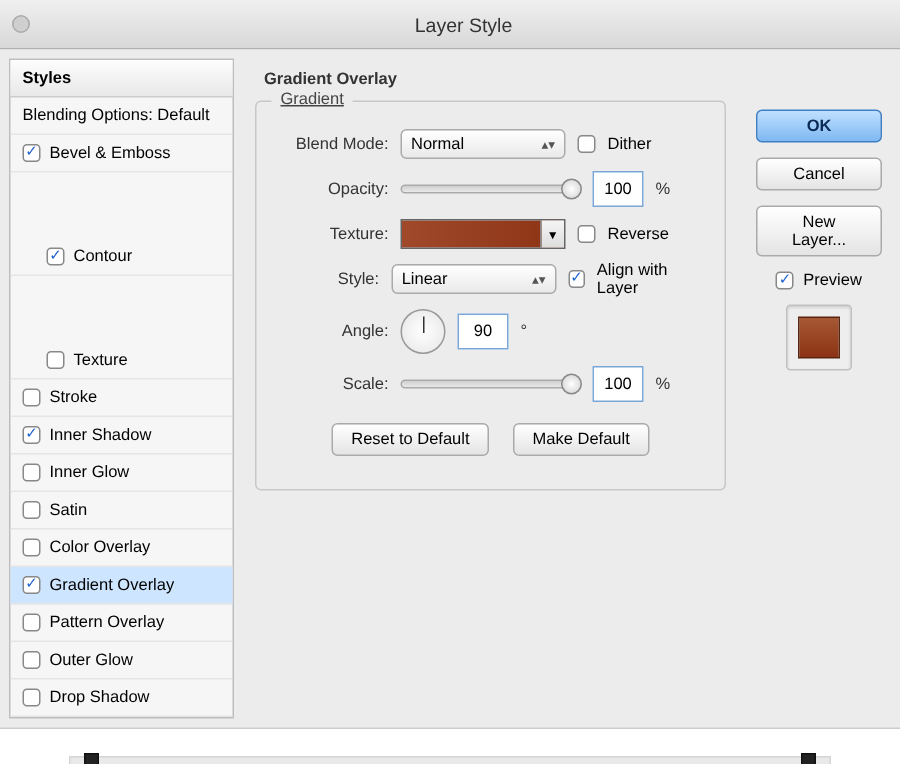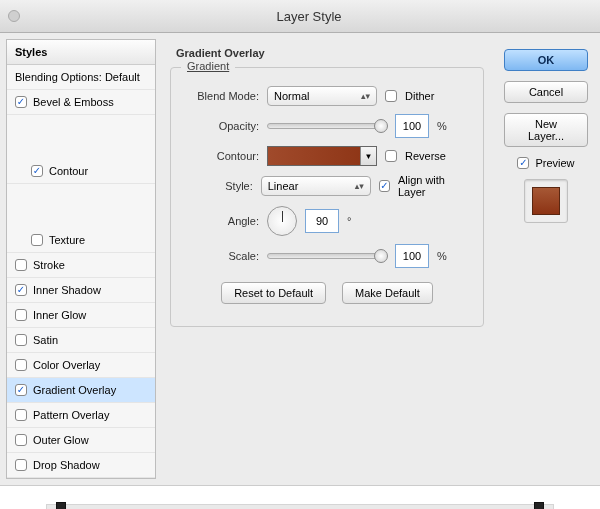--- a/index.html
+++ b/index.html
@@ -36,21 +36,21 @@
 .slider .thumb { position: absolute; top: -5px; width: 14px; height: 14px; border-radius: 50%; background: radial-gradient(#fff,#cfcfcf); border: 1px solid #888; }
 .swatch { width: 110px; height: 20px; border: 1px solid #666; background: linear-gradient(to right,#a04a2b,#8c3314); display: flex; }
 .swatch .dd { margin-left: auto; width: 16px; background: linear-gradient(#f5f5f5,#ddd); border-left: 1px solid #888; display: flex; align-items: center; justify-content: center; font-size: 8px; }
 .angle { width: 30px; height: 30px; border: 1px solid #999; border-radius: 50%; background: radial-gradient(#fff,#e5e5e5); position: relative; }
 .angle::after { content: ""; position: absolute; left: 50%; top: 4px; width: 1px; height: 11px; background: #333; }
 .btn { background: linear-gradient(#fff,#e4e4e4); border: 1px solid #aaa; border-radius: 4px; padding: 4px 12px; cursor: default; }
 .btn.primary { background: linear-gradient(#bfe0ff,#7fb8f2); border: 1px solid #3f7fc5; font-weight: bold; color: #0a2a55; width: 84px; }
 .btn.sec { width: 84px; }
 
 
-.rcol { width: 108px; padding: 16px 10px; display: flex; flex-direction: column; gap: 10px; align-items: center; }
+.rcol { width: 108px; padding: 16px 10px; display: flex; flex-direction: column; gap: 10px; align-items: center; margin-top: 24px; }
 .prevrow { display: flex; align-items: center; gap: 6px; }
 .preview-box { width: 44px; height: 44px; border: 1px solid #c0c0c0; border-radius: 3px; background: #eee; display: flex; align-items: center; justify-content: center; box-shadow: inset 0 1px 2px rgba(0,0,0,0.15); }
 .preview-box .sw { width: 28px; height: 28px; background: linear-gradient(to bottom,#a65835,#8c3314); border: 1px solid #5a2610; }
 
 
 .geditor { margin: 18px 46px 4px 46px; background: #e9e9e9; border: 1px solid #d5d5d5; padding: 18px 10px; position: relative; }
 .gstrip { height: 26px; border: 1px solid #888; background: linear-gradient(to right,#a04a2b,#8c3314); position: relative; }
 .stop { position: absolute; width: 12px; height: 12px; }
 .stop.top { top: -14px; }
 .stop.bot { bottom: -14px; }
@@ -145,21 +145,21 @@
       <div class="frow">
         <span class="flabel">Opacity:</span>
         <div class="slider" style="width:120px">
             <span class="thumb" style="left:106px"></span>
           </div>
         <input class="num" value="100" style="">
         <span class="pct">%</span>
       </div>
 
       <div class="frow">
-        <span class="flabel">Contour:</span>
+        <span class="flabel">Texture:</span>
         <div class="swatch">
             <span class="dd">▼</span>
           </div>
         <span class="cb"></span>
         <span>Reverse</span>
       </div>
 
       <div class="frow">
         <span class="flabel">Style:</span>
         <div class="sel-ctl">

